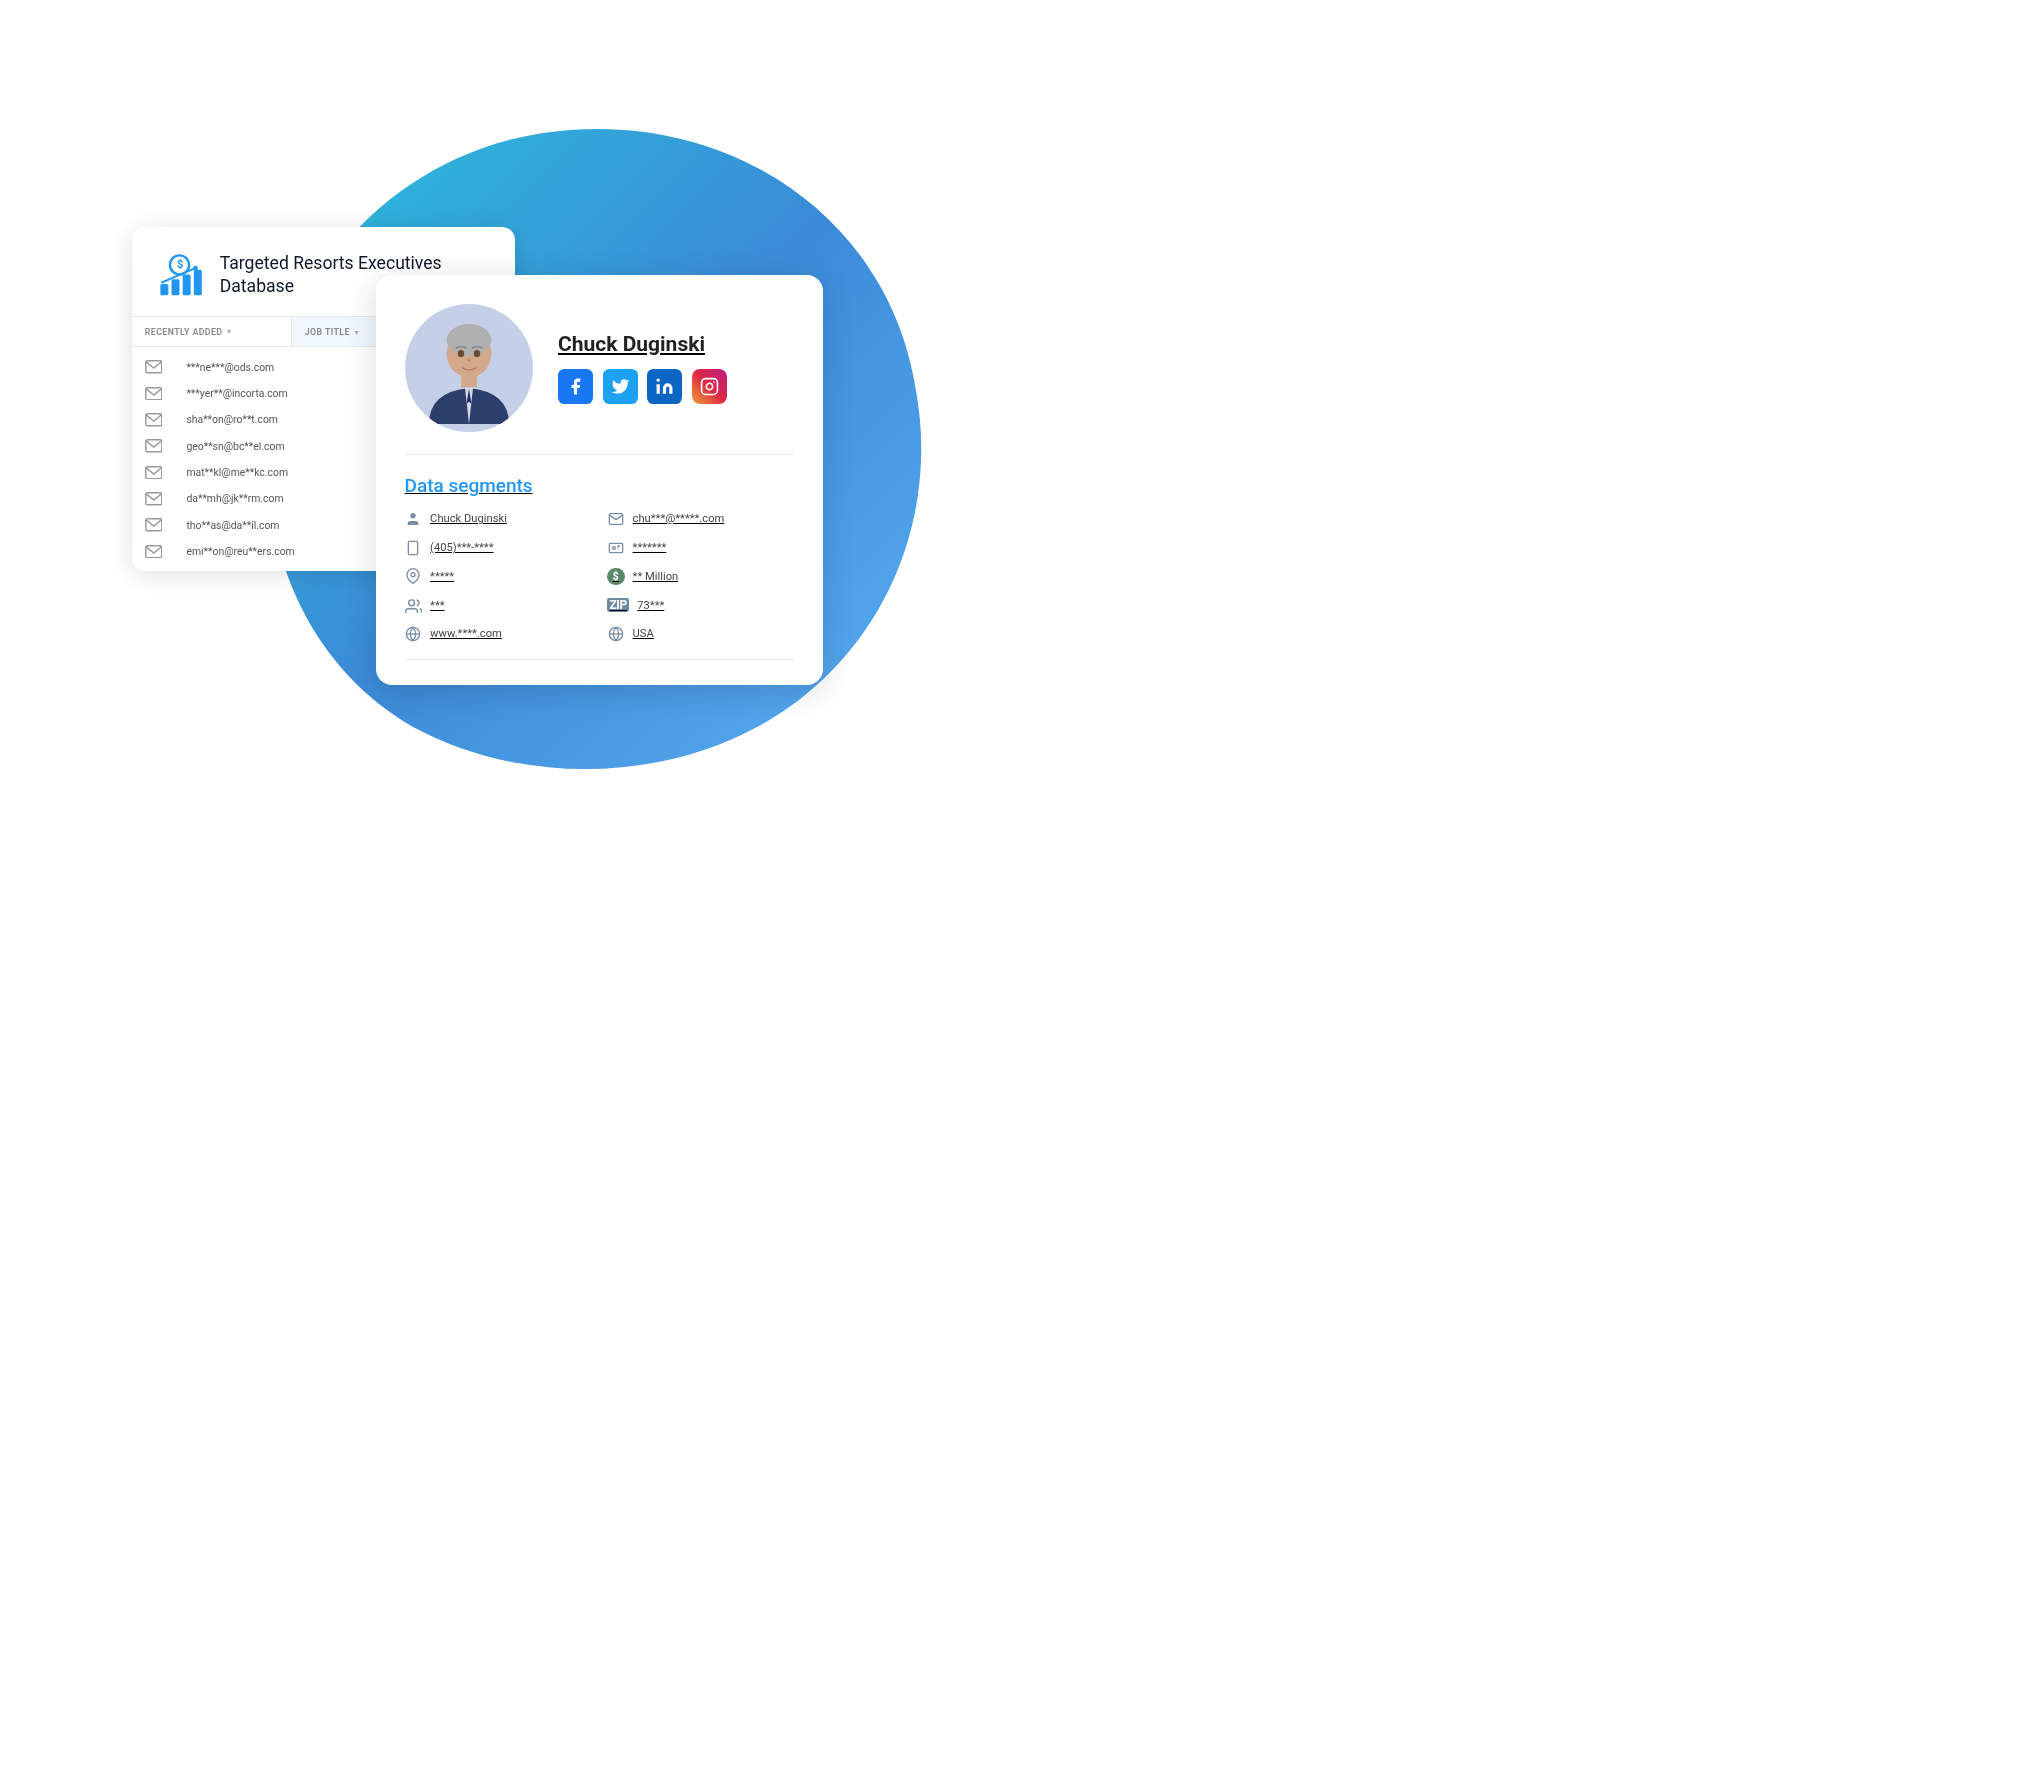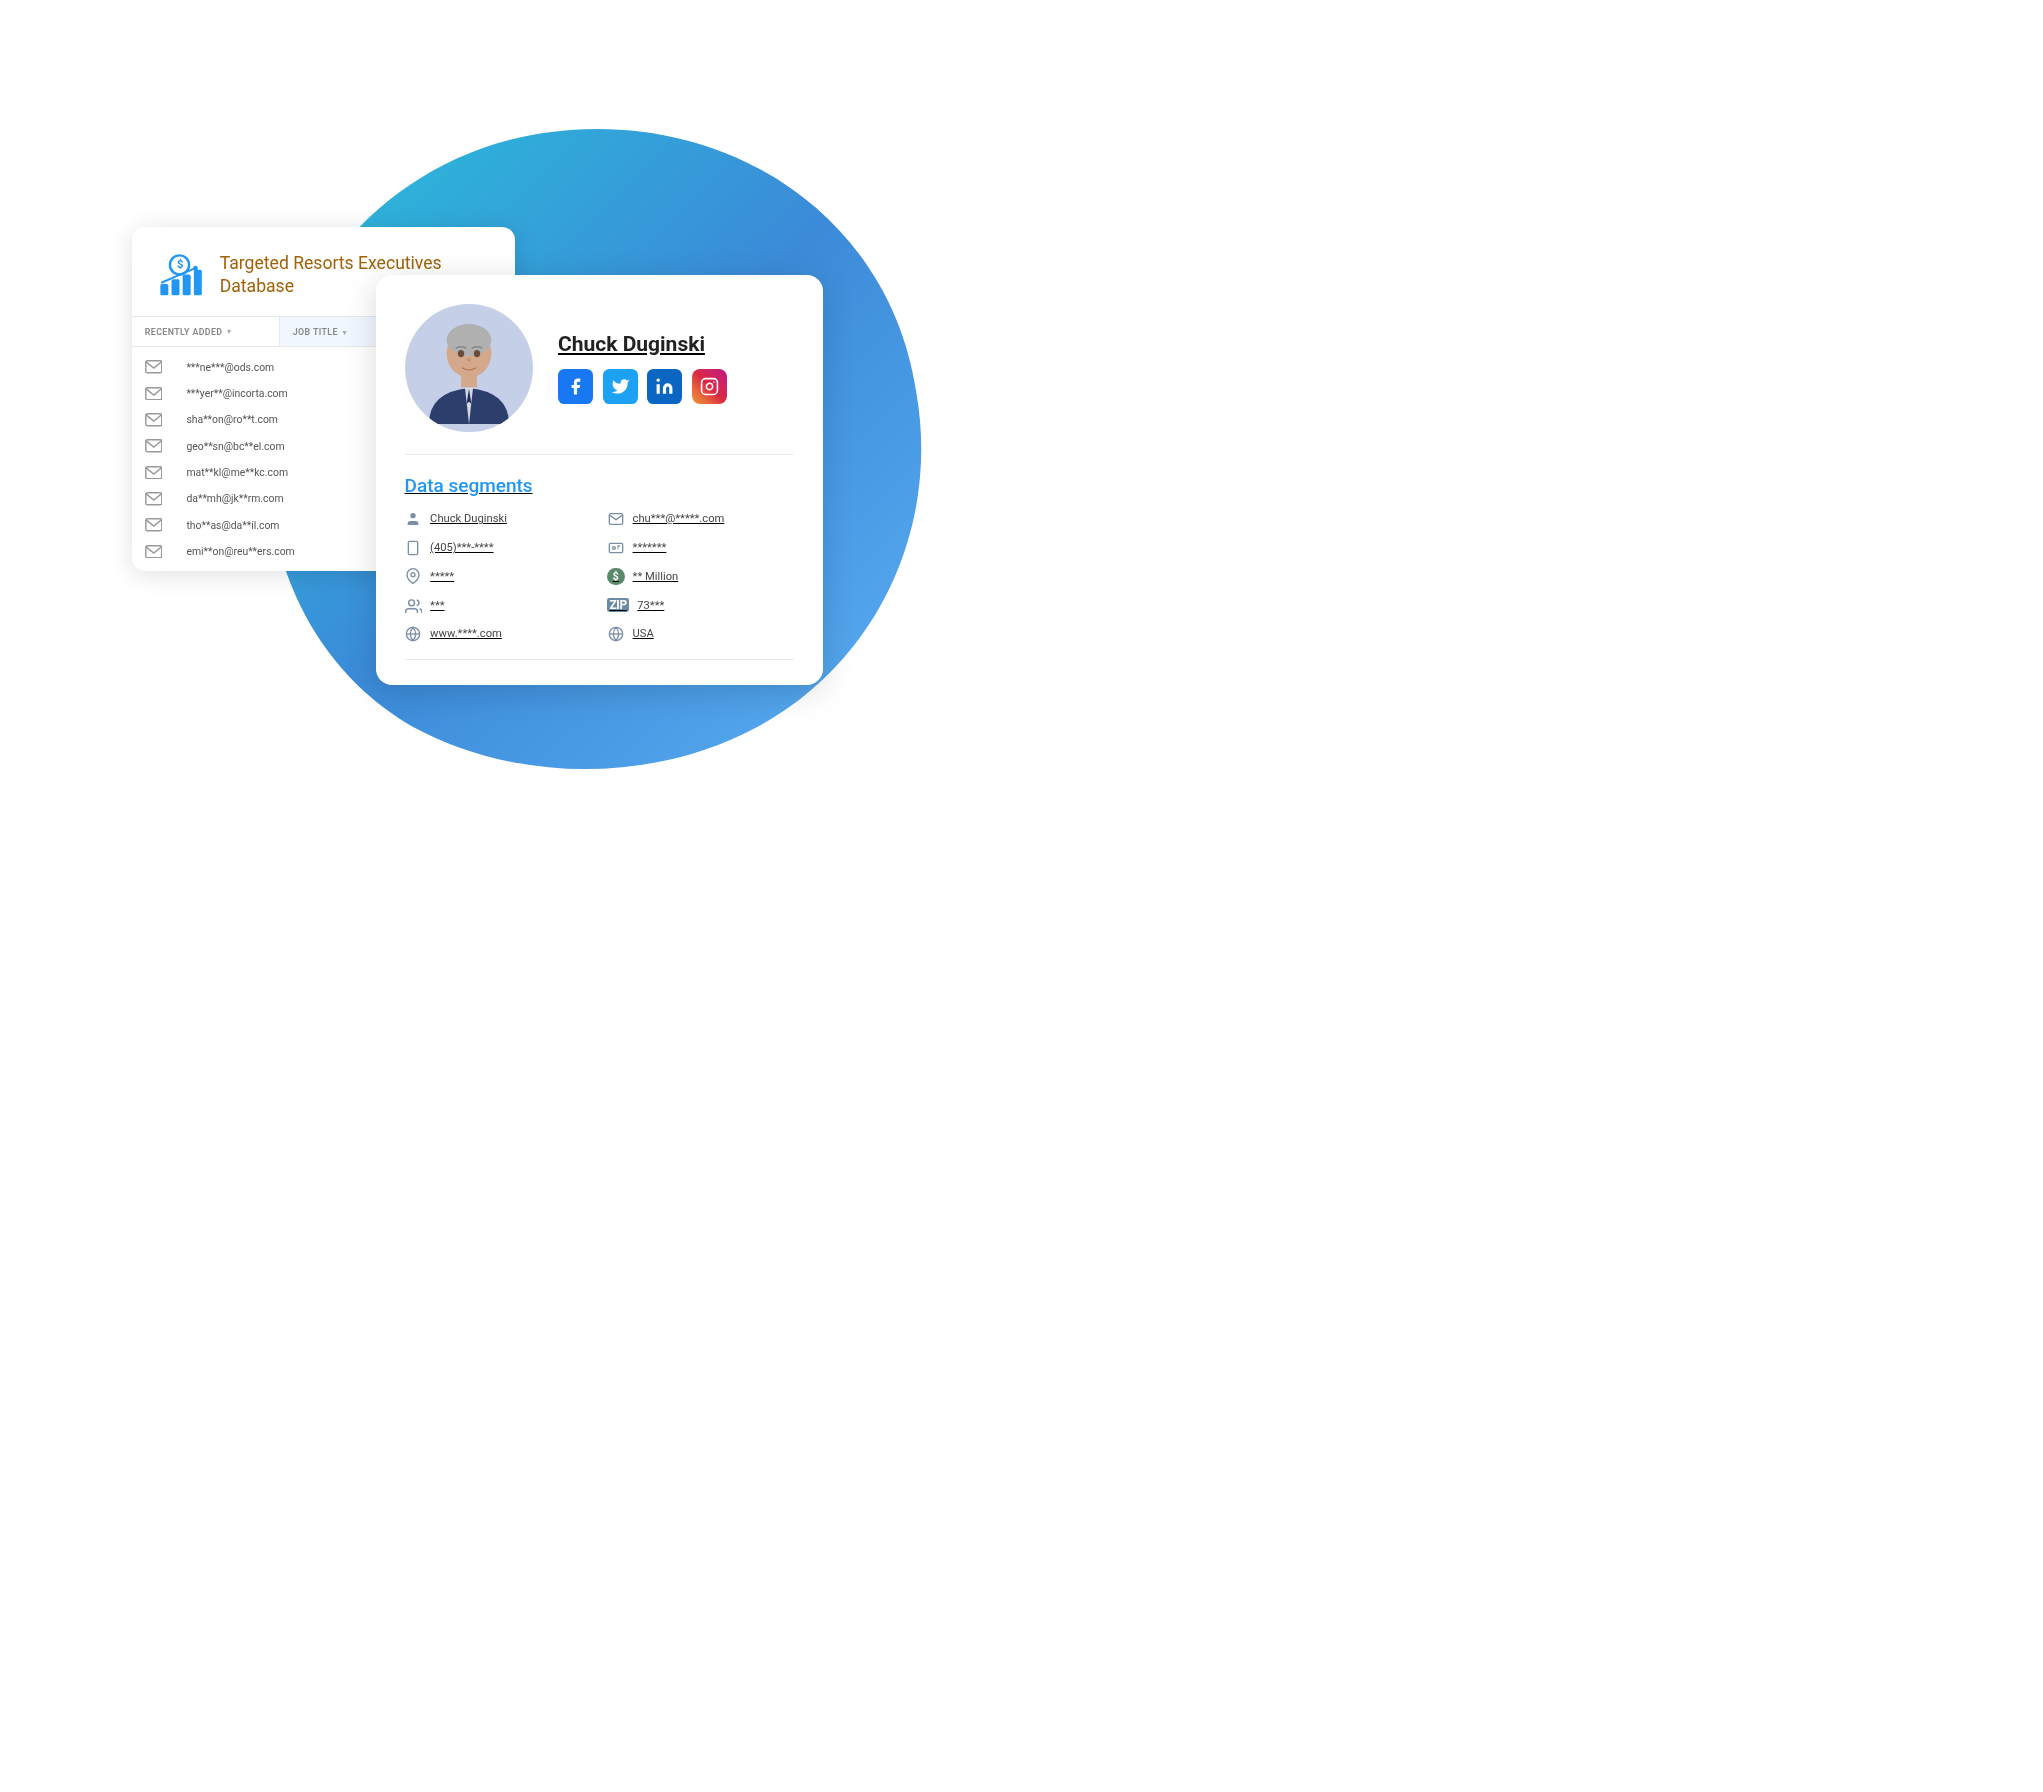--- a/index.html
+++ b/index.html
@@ -60,34 +60,34 @@
     }
 
     .chart-icon {
       width: 51px;
       height: 51px;
       flex-shrink: 0;
     }
 
     .bg-card-title {
       font-size: 17.6px;
-      color: #a16207;
+      color: #0f172a;
       font-weight: 400;
       line-height: 1.3;
     }
 
     
     .table-header {
       display: flex;
       border-top: 0.8px solid #e8e8e8;
       border-bottom: 0.8px solid #e8e8e8;
     }
 
     .col-recently {
-      width: 148px;
+      width: 160px;
       padding: 9.6px 12.8px;
       font-size: 8.8px;
       font-weight: 600;
       color: #888;
       letter-spacing: 0.4px;
       display: flex;
       align-items: center;
       gap: 3.2px;
       border-right: 0.8px solid #e8e8e8;
     }

